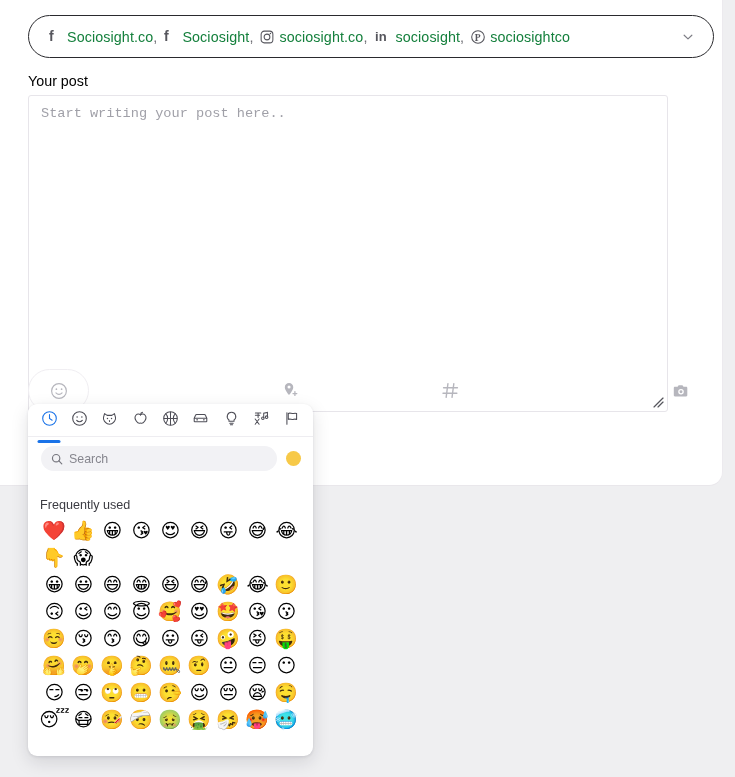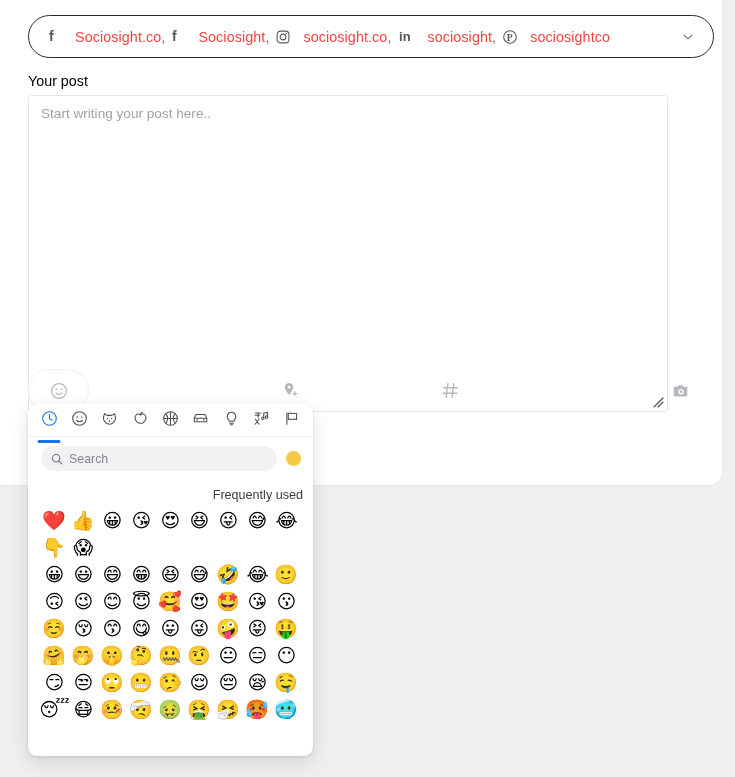--- a/index.html
+++ b/index.html
@@ -53,21 +53,21 @@
   }
   .acct-item { display: inline-flex; align-items: center; }
   .acct-icon {
     display: inline-flex;
     align-items: center;
     justify-content: center;
     color: #55555c;
     margin-right: 5px;
   }
   .acct-icon svg { display: block; }
-  .acct-name { color: #ef4444; margin-left: 8px; }
+  .acct-name { color: #15803d; }
   .acct-sep { color: #6f6f76; margin-right: 7px; }
   .chev {
     width: 18px; height: 18px;
     display: flex; align-items: center; justify-content: center;
     color: #7d7d85;
     flex: 0 0 auto;
   }
 
   
   .post-label {
@@ -78,20 +78,21 @@
   }
 
   
   .editor-box {
     position: absolute;
     left: 28px; top: 95px;
     width: 640px; height: 317px;
     border: 1px solid #e7e5ea;
     border-radius: 3px;
     background: #fff;
+    font-family: Liberation Mono, monospace;
   }
   .editor-placeholder {
     position: absolute;
     left: 12px; top: 10px;
     font-size: 13.6px;
     color: #a0a0a8;
   }
   .resize-grip {
     position: absolute;
     right: 3px; bottom: 3px;
@@ -216,23 +217,22 @@
   }
 
   .picker-scroll {
     flex: 1 1 auto;
     overflow: hidden;
     padding: 0 10px 0 12px;
   }
   .sec-title {
     font-size: 12.6px;
     color: #3b3b42;
-    margin: 9px 0 3px 0;
+    margin: 19px 0 3px 0;
     line-height: 17px;
-    text-align: right;
   }
   .emoji-grid {
     display: grid;
     grid-template-columns: repeat(9, 29px);
     grid-auto-rows: 27px;
   }
   .emoji-cell {
     width: 29px; height: 27px;
     display: flex;
     align-items: center;

